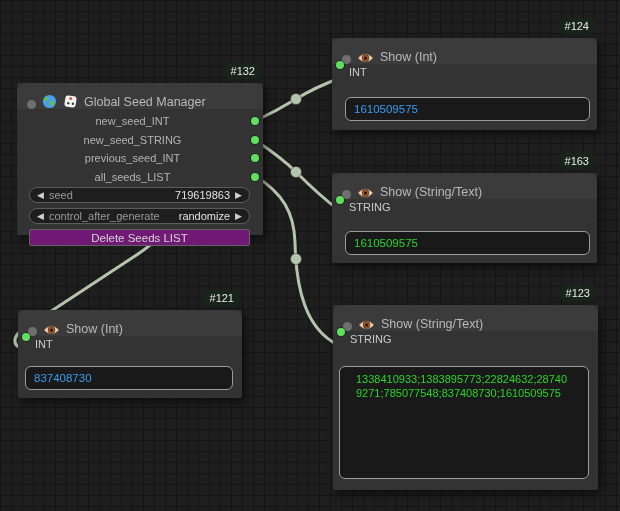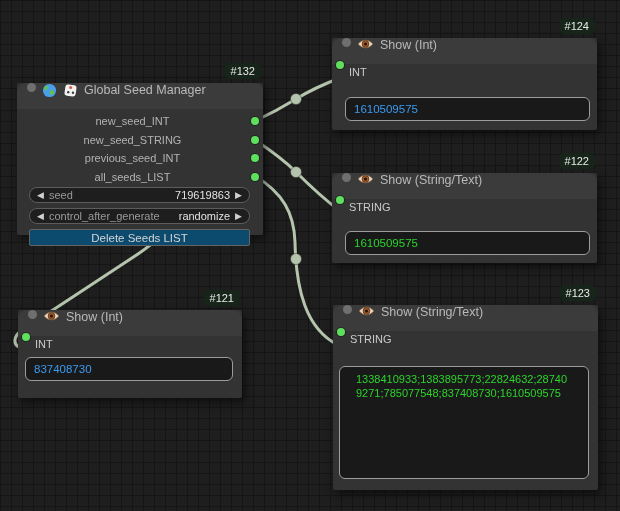--- a/index.html
+++ b/index.html
@@ -31,21 +31,21 @@
   .node{
     position:absolute;z-index:2;background:var(--node-body);
     border-radius:2px;box-shadow:3px 4px 10px rgba(0,0,0,0.55);
   }
   .badge{
     position:absolute;top:-20px;right:2px;height:16px;line-height:14px;
     background:var(--badge-bg);color:#e9e9e9;font-size:11px;
     padding:1px 6px;border-radius:5px;white-space:nowrap;
   }
   .titlebar{
-    height:26px;display:flex;align-items:flex-start;gap:6px;padding:0 10px;
+    height:26px;display:flex;align-items:flex-end;gap:6px;padding:0 10px;
     background:var(--node-title);border-radius:9px 9px 0 0;
   }
   .collapse-dot{width:9px;height:9px;border-radius:50%;background:#6f6f6f;flex:0 0 auto;}
   .title-icon{width:15px;height:15px;flex:0 0 auto;display:inline-flex;}
   .title-icon svg{width:100%;height:100%;}
   .eye-icon{width:17px;height:12px;}
   .node-title{color:#b9b9b9;font-size:12.5px;white-space:nowrap;overflow:hidden;}
 
   .slot-dot{
     position:absolute;width:8px;height:8px;border-radius:50%;
@@ -75,21 +75,21 @@
   .pill{
     height:16px;margin-bottom:5px;border-radius:9px;background:#1e1e1e;
     border:1px solid #5c5c5c;display:flex;align-items:center;padding:0 7px;gap:5px;
     font-size:11px;color:#d9d9d9;
   }
   .pill .arrow{color:#cfcfcf;font-size:9px;line-height:1;flex:0 0 auto;cursor:pointer;}
   .pill .wlabel{color:#9a9a9a;white-space:nowrap;}
   .pill .spacer{flex:1;}
   .pill .wvalue{color:#e2e2e2;white-space:nowrap;}
   .node-button{
-    height:17px;margin-top:1px;background:#0c4a6e;border:1px solid #636363;border-radius:2px;
+    height:17px;margin-top:1px;background:#701a75;border:1px solid #636363;border-radius:2px;
     display:flex;align-items:center;justify-content:center;color:#d4d4d4;font-size:11.5px;cursor:pointer;
   }
 </style>
 </head>
 <body>
 
 <div class="canvas">
 
   <svg class="links" width="620" height="511">
     <path class="wire" d="M255,121 C270,114 283,107 296,99 C309,91 324,84 340,78"></path>
@@ -173,21 +173,21 @@
       <span class="node-title">Show (Int)</span>
     </div>
     <div class="input-row">
       <span class="slot-dot"></span>
       <span class="in-label">INT</span>
     </div>
     <div class="value-box val-blue" style="left:13px;right:7px;top:59px;height:24px;">1610509575</div>
   </div>
 
   <div class="node" style="left:332px;top:173px;width:265px;height:90px;">
-    <div class="badge">#122</div>
+    <div class="badge">#163</div>
     <div class="titlebar">
       <span class="collapse-dot"></span>
       <span class="title-icon eye-icon">
         <svg viewBox="0 0 18 12">
             <path d="M1 6 Q9 -2.5 17 6 Q9 14.5 1 6 Z" fill="#efdcc3" stroke="#7a5b3a" stroke-width="0.8"></path>
             <circle cx="9" cy="6" r="3.6" fill="#a05a2c" stroke="#4a2d15" stroke-width="0.8"></circle>
             <circle cx="9" cy="6" r="1.6" fill="#241308"></circle>
           </svg>
       </span>
       <span class="node-title">Show (String/Text)</span>
@@ -209,21 +209,21 @@
             <circle cx="9" cy="6" r="3.6" fill="#a05a2c" stroke="#4a2d15" stroke-width="0.8"></circle>
             <circle cx="9" cy="6" r="1.6" fill="#241308"></circle>
           </svg>
       </span>
       <span class="node-title">Show (Int)</span>
     </div>
     <div class="input-row">
       <span class="slot-dot"></span>
       <span class="in-label">INT</span>
     </div>
-    <div class="value-box val-blue" style="left:7px;right:9px;top:47px;height:24px;">837408730</div>
+    <div class="value-box val-blue" style="left:7px;right:9px;top:56px;height:24px;">837408730</div>
   </div>
 
   <div class="node" style="left:333px;top:305px;width:265px;height:185px;">
     <div class="badge">#123</div>
     <div class="titlebar">
       <span class="collapse-dot"></span>
       <span class="title-icon eye-icon">
         <svg viewBox="0 0 18 12">
             <path d="M1 6 Q9 -2.5 17 6 Q9 14.5 1 6 Z" fill="#efdcc3" stroke="#7a5b3a" stroke-width="0.8"></path>
             <circle cx="9" cy="6" r="3.6" fill="#a05a2c" stroke="#4a2d15" stroke-width="0.8"></circle>

